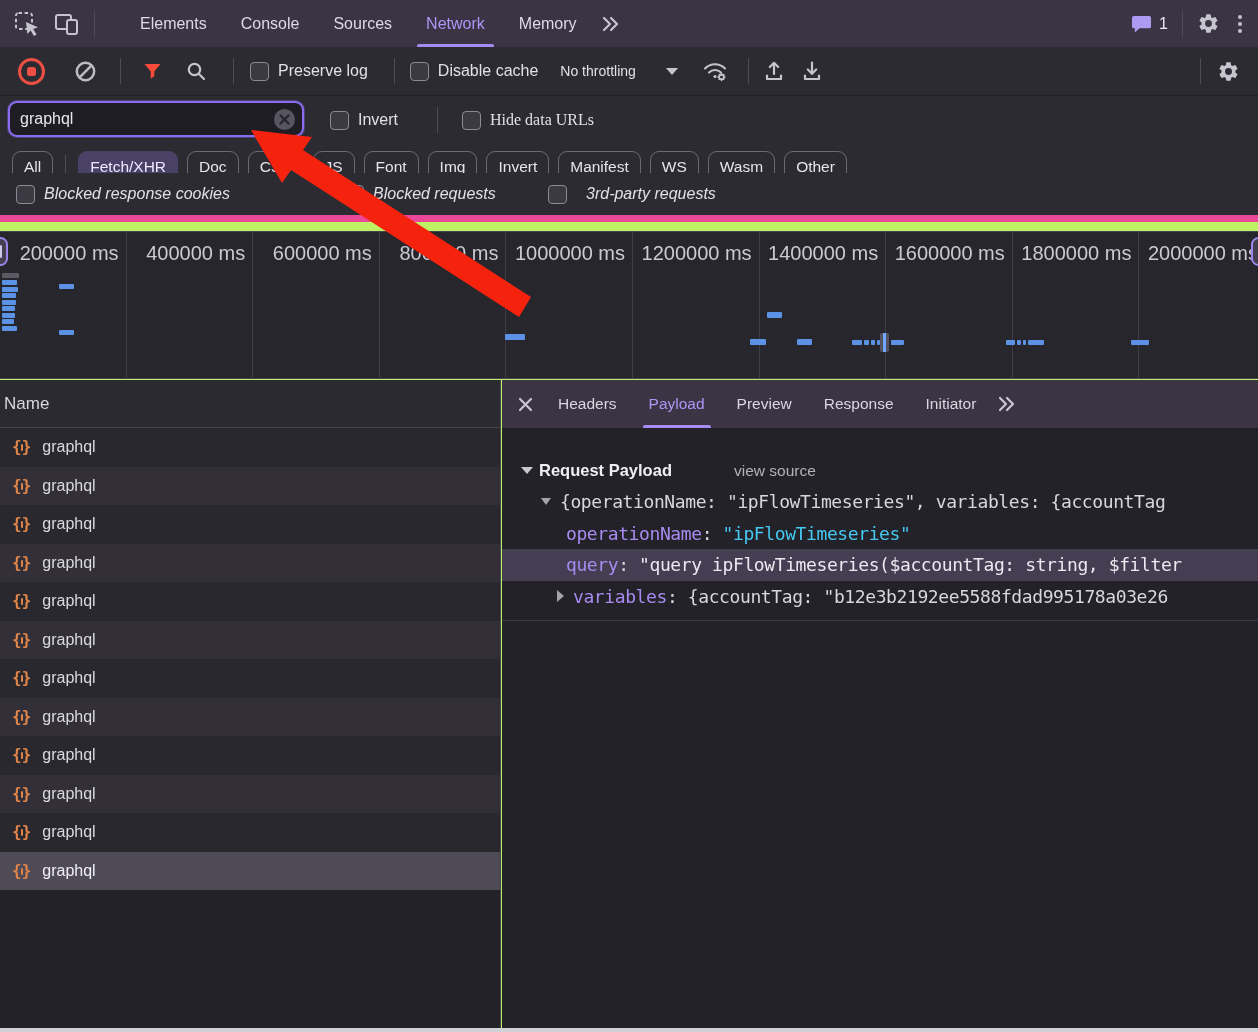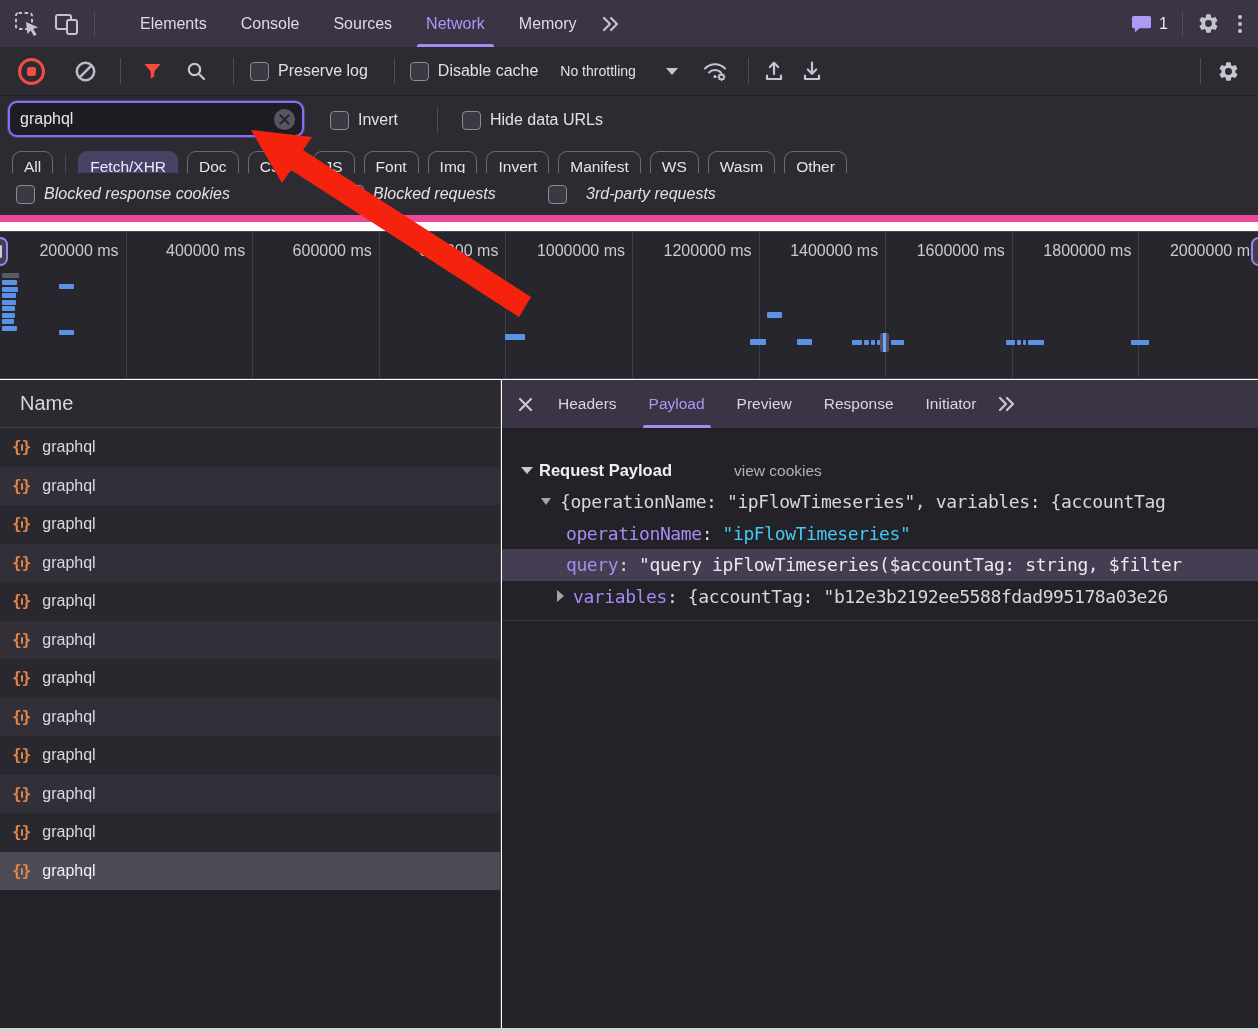--- a/index.html
+++ b/index.html
@@ -1,16 +1,16 @@
 <!DOCTYPE html>
 <html><head>
 <meta charset="utf-8">
 <style>
   html,body{margin:0;padding:0;background:#111;}
-  .devtools{position:relative;width:1258px;height:1032px;background:#ffffff;overflow:hidden;
+  .devtools{position:relative;width:1258px;height:1032px;background:#bef264;overflow:hidden;
     font-family:"Liberation Sans",sans-serif;color:#e2e0e7;}
   .abs{position:absolute;display:flex;align-items:center;}
   .vdiv{width:1px;height:26px;background:#4f4c58;flex:none;}
   .icon-btn{display:flex;align-items:center;justify-content:center;flex:none;}
 
   
   .tabbar{position:absolute;top:0;left:0;width:100%;height:47px;background:#3a3444;
     border-bottom:1px solid #252329;display:flex;align-items:center;}
   .tabbar .lead{display:flex;align-items:center;gap:14px;padding:0 14px 0 14px;}
   .main-tabs{display:flex;height:100%;margin-left:14px;}
@@ -57,36 +57,36 @@
 
   
   .checkrow{position:absolute;top:173px;left:0;width:100%;height:42px;background:#2c2b32;
     border-bottom:7px solid #ec4899;font-style:italic;}
   .checkrow .grp{position:absolute;top:0;height:42px;display:flex;align-items:center;}
 
   
   .timeline{position:absolute;top:231px;left:0;width:100%;height:148px;background:#27262d;
     border-top:1px solid #45434d;border-bottom:1px solid #45434d;box-sizing:border-box;overflow:hidden;}
   .tl-col{position:absolute;top:0;height:100%;border-right:1px solid #3e3c47;box-sizing:border-box;}
-  .tl-col span{position:absolute;top:10px;right:7px;font-size:16px;color:#cbc9d3;white-space:nowrap;}
+  .tl-col span{position:absolute;top:10px;right:7px;font-size:20px;color:#cbc9d3;white-space:nowrap;}
   .tl-blue{position:absolute;background:#5b92e5;border-radius:1px;}
   .tl-gray{position:absolute;background:#5b5964;border-radius:1px;}
   .tl-marker{position:absolute;background:#55525f;border-radius:2px;display:flex;
     align-items:center;justify-content:center;}
   .tl-marker i{width:3px;height:100%;background:#6ea8ff;}
   .tl-handle{position:absolute;top:5px;width:15px;height:29px;border:2px solid #9d84ea;
     border-radius:8px;background:#433f50;box-sizing:border-box;display:flex;align-items:center;
     justify-content:center;}
   .tl-handle i{width:2px;height:13px;background:#cfc8ea;border-radius:1px;}
 
   
   .leftpanel{position:absolute;top:380px;left:0;width:501px;bottom:4px;background:#232228;
     border-right:1px solid #45434d;box-sizing:border-box;overflow:hidden;}
   .nameheader{height:48px;background:#2b2a31;border-bottom:1px solid #45434d;display:flex;
-    align-items:center;padding-left:20px;font-size:20px;color:#d8d6de;box-sizing:border-box;}
+    align-items:center;padding-left:4px;font-size:17px;color:#d8d6de;box-sizing:border-box;}
   .req-row{height:38.5px;display:flex;align-items:center;gap:11px;padding-left:12px;
     font-size:16px;color:#dbd9e0;box-sizing:border-box;cursor:default;}
   .req-row.odd{background:#29282f;}
   .req-row.even{background:#322f39;}
   .req-row.selected{background:#4e4b57;color:#f2f0f6;}
   .fetch-icon{position:relative;color:#e0854a;font-family:"DejaVu Sans Mono",monospace;
     font-weight:700;font-size:16px;line-height:1;flex:none;}
   .fetch-icon::after{content:"";position:absolute;left:50%;top:50%;width:2px;height:7px;
     margin:-3px 0 0 -1px;background:#e0854a;border-radius:1px;}
 
@@ -265,21 +265,21 @@
           <line x1="1.5" y1="1.5" x2="9.5" y2="9.5"></line>
             <line x1="9.5" y1="1.5" x2="1.5" y2="9.5"></line>
         </svg>
       </span>
     </div>
     <div class="abs" style="left:330px;top:0;height:48px;gap:9px;">
       <span class="cb"></span>
       <span class="tb-label" style="margin-left:0;">Invert</span>
     </div>
     <span class="vdiv abs" style="left:437px;top:11px;"></span>
-    <div class="abs" style="left:462px;top:0;height:48px;gap:9px;">
+    <div class="abs" style="left:462px;top:0;height:48px;gap:9px;font-family:Liberation Serif, serif;">
       <span class="cb"></span>
       <span class="tb-label" style="margin-left:0;">Hide data URLs</span>
     </div>
   </div>
 
   <div class="chiprow">
       <div class="chip">
         <span>All</span>
       </div>
       <span class="vdiv"></span>
@@ -489,21 +489,21 @@
         <svg width="20" height="20" viewBox="0 0 20 20" fill="none" stroke="#c9c7d1" stroke-width="2.2" stroke-linecap="round" stroke-linejoin="round">
           <path d="M4 4 L10 10 L4 16"></path>
             <path d="M11 4 L17 10 L11 16"></path>
         </svg>
       </span>
     </div>
     <div class="payload">
       <div class="sec-head">
         <span class="tri-down"></span>
         <span class="sec-title">Request Payload</span>
-        <span class="view-source">view cookies</span>
+        <span class="view-source">view source</span>
       </div>
       <div class="trow r1">
         <span class="tri-down"></span><span>{operationName: "ipFlowTimeseries", variables: {accountTag</span>
       </div>
       <div class="trow r2">
         <span class="key">operationName</span><span>: </span><span class="str">"ipFlowTimeseries"</span>
       </div>
       <div class="trow r3">
         <span class="key">query</span><span>: </span><span class="white">"query ipFlowTimeseries($accountTag: string, $filter</span>
       </div>

